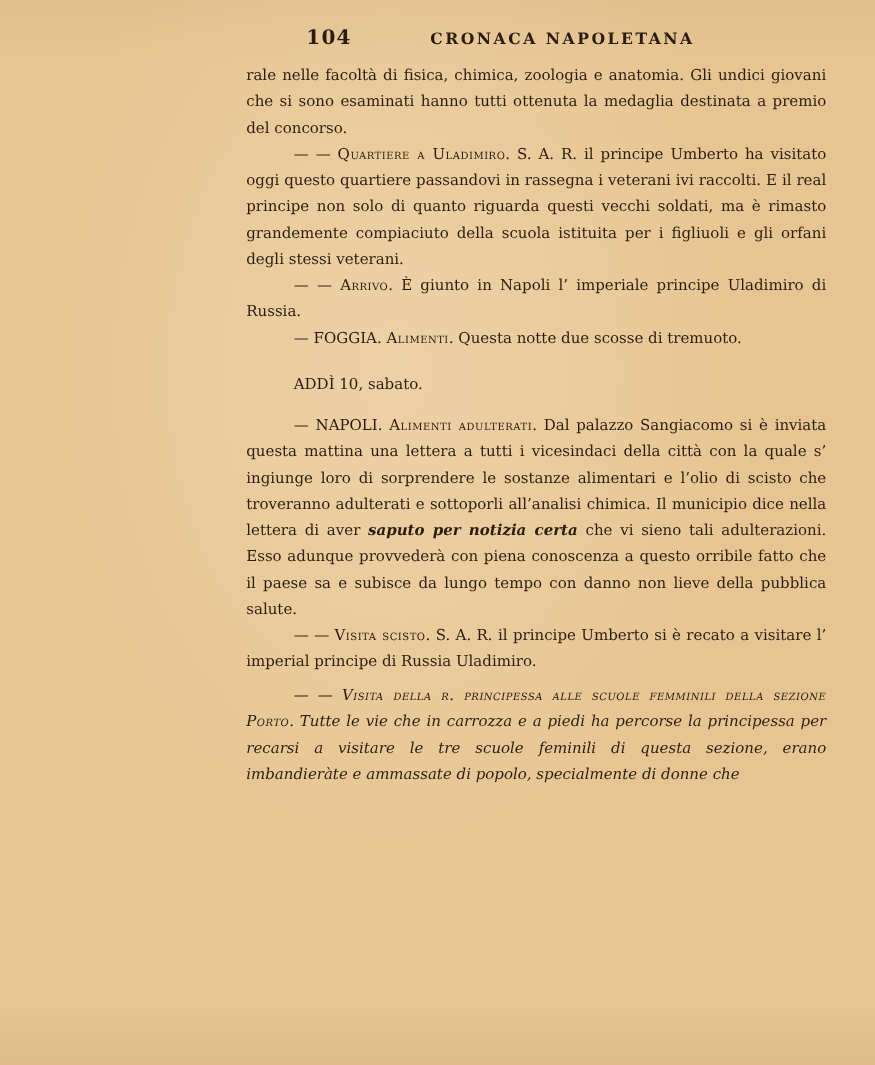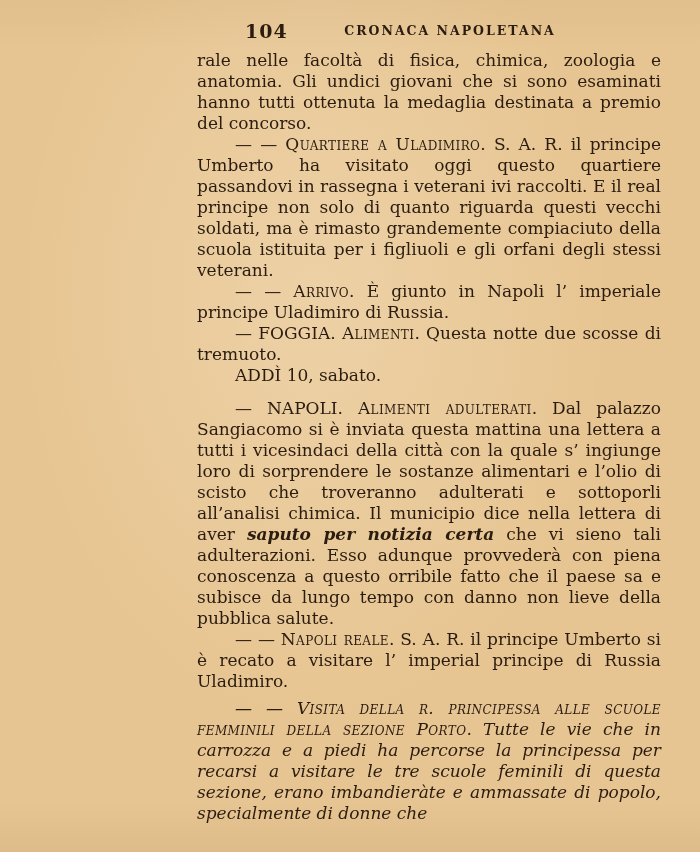--- a/index.html
+++ b/index.html
@@ -25,40 +25,40 @@
     position: absolute;
     left: 197px;
     top: 20px;
     width: 464px;
     height: 20px;
   }
   .pagenum {
     position: absolute;
     left: 48px;
     top: 0;
-    font-size: 19px;
+    font-size: 16px;
     font-weight: bold;
     letter-spacing: 1px;
   }
   .running-title {
     position: absolute;
     left: 0;
     right: -42px;
     top: 3px;
     text-align: center;
     font-size: 12.5px;
     font-weight: bold;
     letter-spacing: 2px;
   }
   .body-text {
     position: absolute;
     left: 197px;
     top: 50px;
     width: 464px;
-    font-size: 17px;
+    font-size: 12px;
     line-height: 21px;
     text-align: justify;
     hyphens: auto;
   }
   .body-text p {
     margin: 0;
     text-indent: 38px;
   }
   .body-text p.noindent {
     text-indent: 0;
@@ -78,18 +78,18 @@
 <div class="page">
   <div class="header">
     <span class="pagenum">104</span>
     <span class="running-title">CRONACA NAPOLETANA</span>
   </div>
   <div class="body-text" id="body-text">
       <p class="noindent"><span>rale nelle facoltà di fisica, chimica, zoologia e anatomia. Gli undici giovani che si sono esaminati hanno tutti ottenuta la medaglia destinata a premio del concorso.</span></p>
       <p><span>— — </span><span class="sc">Quartiere a Uladimiro</span><span>. S. A. R. il principe Umberto ha visitato oggi questo quartiere passandovi in rassegna i veterani ivi raccolti. E il real principe non solo di quanto riguarda questi vecchi soldati, ma è rimasto grandemente compiaciuto della scuola istituita per i figliuoli e gli orfani degli stessi veterani.</span></p>
       <p><span>— — </span><span class="sc">Arrivo</span><span>. È giunto in Napoli l’ imperiale principe Uladimiro di Russia.</span></p>
       <p><span>— FOGGIA. </span><span class="sc">Alimenti</span><span>. Questa notte due scosse di tremuoto.</span></p>
-      <p style=""><span>ADDÌ 10, sabato.</span></p>
+      <p style="margin-top: 16px;"><span>ADDÌ 10, sabato.</span></p>
       <p style="margin-top: 12px;"><span>— NAPOLI. </span><span class="sc">Alimenti adulterati</span><span>. Dal palazzo Sangiacomo si è inviata questa mattina una lettera a tutti i vicesindaci della città con la quale s’ ingiunge loro di sorprendere le sostanze alimentari e l’olio di scisto che troveranno adulterati e sottoporli all’analisi chimica. Il municipio dice nella lettera di aver </span><span class="bi">saputo per notizia certa</span><span> che vi sieno tali adulterazioni. Esso adunque provvederà con piena conoscenza a questo orribile fatto che il paese sa e subisce da lungo tempo con danno non lieve della pubblica salute.</span></p>
-      <p><span>— — </span><span class="sc">Napoli reale</span><span>. S. A. R. il principe Umberto si è recato a visitare l’ imperial principe di Russia Uladimiro.</span></p>
+      <p><span>— — </span><span class="sc">Visita scisto</span><span>. S. A. R. il principe Umberto si è recato a visitare l’ imperial principe di Russia Uladimiro.</span></p>
       <p style="margin-top: 6px; font-style: italic;"><span>— — </span><span class="sc">Visita della r. principessa alle scuole femminili della sezione Porto</span><span>. Tutte le vie che in carrozza e a piedi ha percorse la principessa per recarsi a visitare le tre scuole feminili di questa sezione, erano imbandieràte e ammassate di popolo, specialmente di donne che</span></p>
     </div>
 </div>
 
 </body></html>

